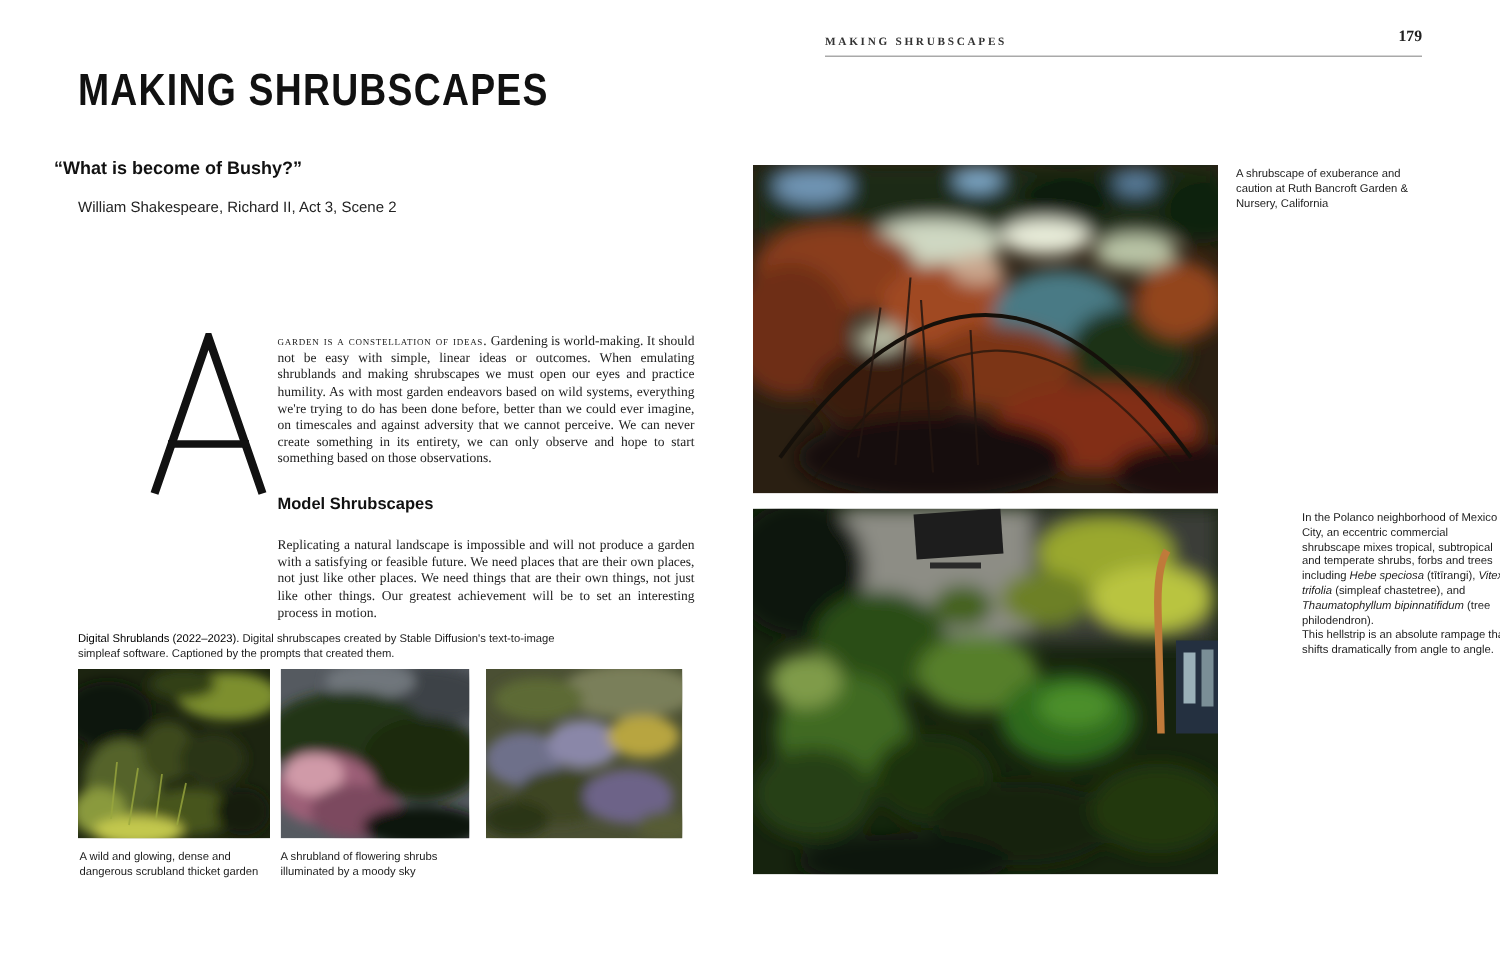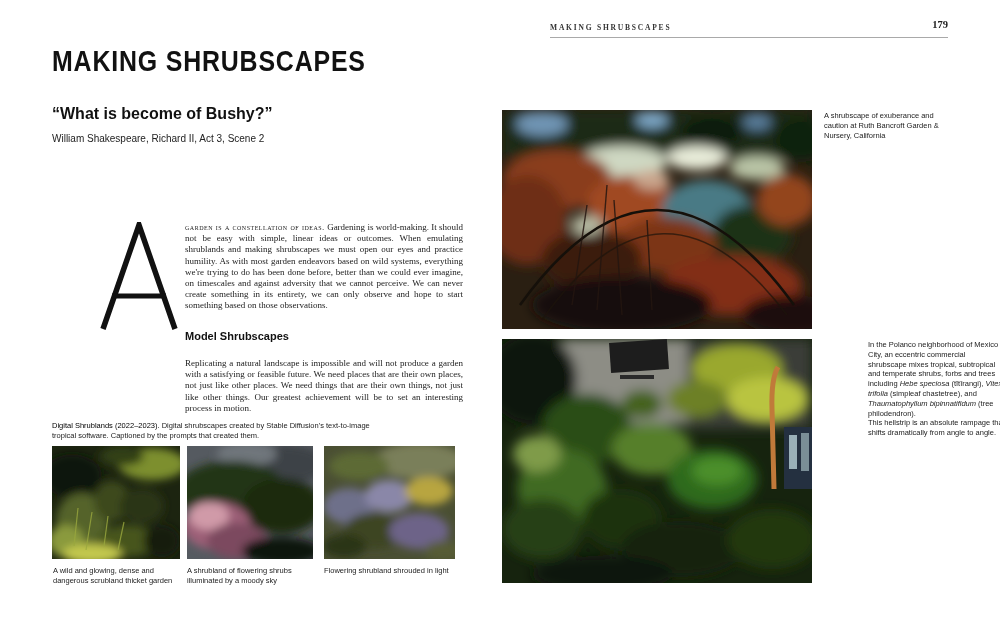--- a/index.html
+++ b/index.html
@@ -7,21 +7,21 @@
     position:relative;width:1000px;height:643px;background:#ffffff;
     font-family:"Liberation Sans",sans-serif;color:#1a1a1a;overflow:hidden;
   }
   .abs{position:absolute;}
 
   
   .chapter-title{
     left:52px;top:44px;font-size:30px;font-weight:700;letter-spacing:1px;
     transform:scaleX(0.83);transform-origin:left top;white-space:nowrap;color:#111;
   }
-  .quote{left:52px;top:105px;font-size:16px;font-weight:700;color:#111;}
+  .quote{left:36px;top:105px;font-size:12px;font-weight:700;color:#111;}
   .attribution{left:52px;top:133px;font-size:10px;font-weight:400;color:#222;}
 
   .lead-row{left:98px;top:222px;width:366px;display:flex;}
   .dropcap{width:87px;flex:0 0 87px;}
   .serif-body{
     font-family:"Liberation Serif",serif;font-size:9px;line-height:11.2px;
     text-align:justify;color:#222;
   }
   .para1{width:278px;margin-left:0;}
   .sc{font-variant:small-caps;letter-spacing:0.5px;}
@@ -75,21 +75,21 @@
         <path d="M5,107 L41,3 L77,107" fill="none" stroke="#111" stroke-width="5.5" stroke-linejoin="miter" stroke-miterlimit="12"></path>
         <line x1="14" y1="74" x2="68" y2="74" stroke="#111" stroke-width="5"></line>
       </svg>
     </div>
     <p class="serif-body para1" style="margin:0;"><span class="sc">garden is a constellation of ideas.</span><span> Gardening is world-making. It should not be easy with simple, linear ideas or outcomes. When emulating shrublands and making shrubscapes we must open our eyes and practice humility. As with most garden endeavors based on wild systems, everything we're trying to do has been done before, better than we could ever imagine, on timescales and against adversity that we cannot perceive. We can never create something in its entirety, we can only observe and hope to start something based on those observations.</span></p>
   </div>
 
   <div class="abs section-heading">Model Shrubscapes</div>
   <p class="abs serif-body para2" style="margin:0;font-family:Liberation Serif, serif;">Replicating a natural landscape is impossible and will not produce a garden with a satisfying or feasible future. We need places that are their own places, not just like other places. We need things that are their own things, not just like other things. Our greatest achievement will be to set an interesting process in motion.</p>
 
-  <div class="abs caption fig-caption"><span class="lead">Digital Shrublands (2022–2023).</span><span> Digital shrubscapes created by Stable Diffusion's text-to-image tropical software. Captioned by the prompts that created them.</span></div>
+  <div class="abs caption fig-caption"><span class="lead">Digital Shrublands (2022–2023).</span><span> Digital shrubscapes created by Stable Diffusion's text-to-image simpleaf software. Captioned by the prompts that created them.</span></div>
 
   <div class="abs thumb thumb1">
     <svg viewBox="0 0 128 113" preserveAspectRatio="none" aria-hidden="true">
       <defs>
           <filter id="b1" x="-30%" y="-30%" width="160%" height="160%">
             <feGaussianBlur stdDeviation="4"></feGaussianBlur>
           </filter>
         </defs>
       <rect width="128" height="113" fill="#1c2410"></rect>
       <g filter="url(#b1)">
@@ -151,21 +151,20 @@
         <ellipse cx="50" cy="85" rx="30" ry="18" fill="#3c4424"></ellipse>
         <ellipse cx="95" cy="85" rx="30" ry="18" fill="#6d6488"></ellipse>
         <ellipse cx="20" cy="100" rx="22" ry="12" fill="#2c3418"></ellipse>
         <ellipse cx="120" cy="105" rx="20" ry="10" fill="#565c36"></ellipse>
       </g>
     </svg>
   </div>
 
   <div class="abs caption thumb-cap thumb-cap1">A wild and glowing, dense and dangerous scrubland thicket garden</div>
   <div class="abs caption thumb-cap thumb-cap2">A shrubland of flowering shrubs illuminated by a moody sky</div>
-  <div class="abs caption thumb-cap thumb-cap3">Flowering shrubland shrouded in light</div>
 
   <div class="abs running-header">Making Shrubscapes</div>
   <div class="abs folio">179</div>
   <div class="abs header-rule"></div>
 
   <div class="abs photo photo1">
     <svg viewBox="0 0 310 219" preserveAspectRatio="none" aria-hidden="true">
       <defs>
           <filter id="p1" x="-30%" y="-30%" width="160%" height="160%">
             <feGaussianBlur stdDeviation="6"></feGaussianBlur>

